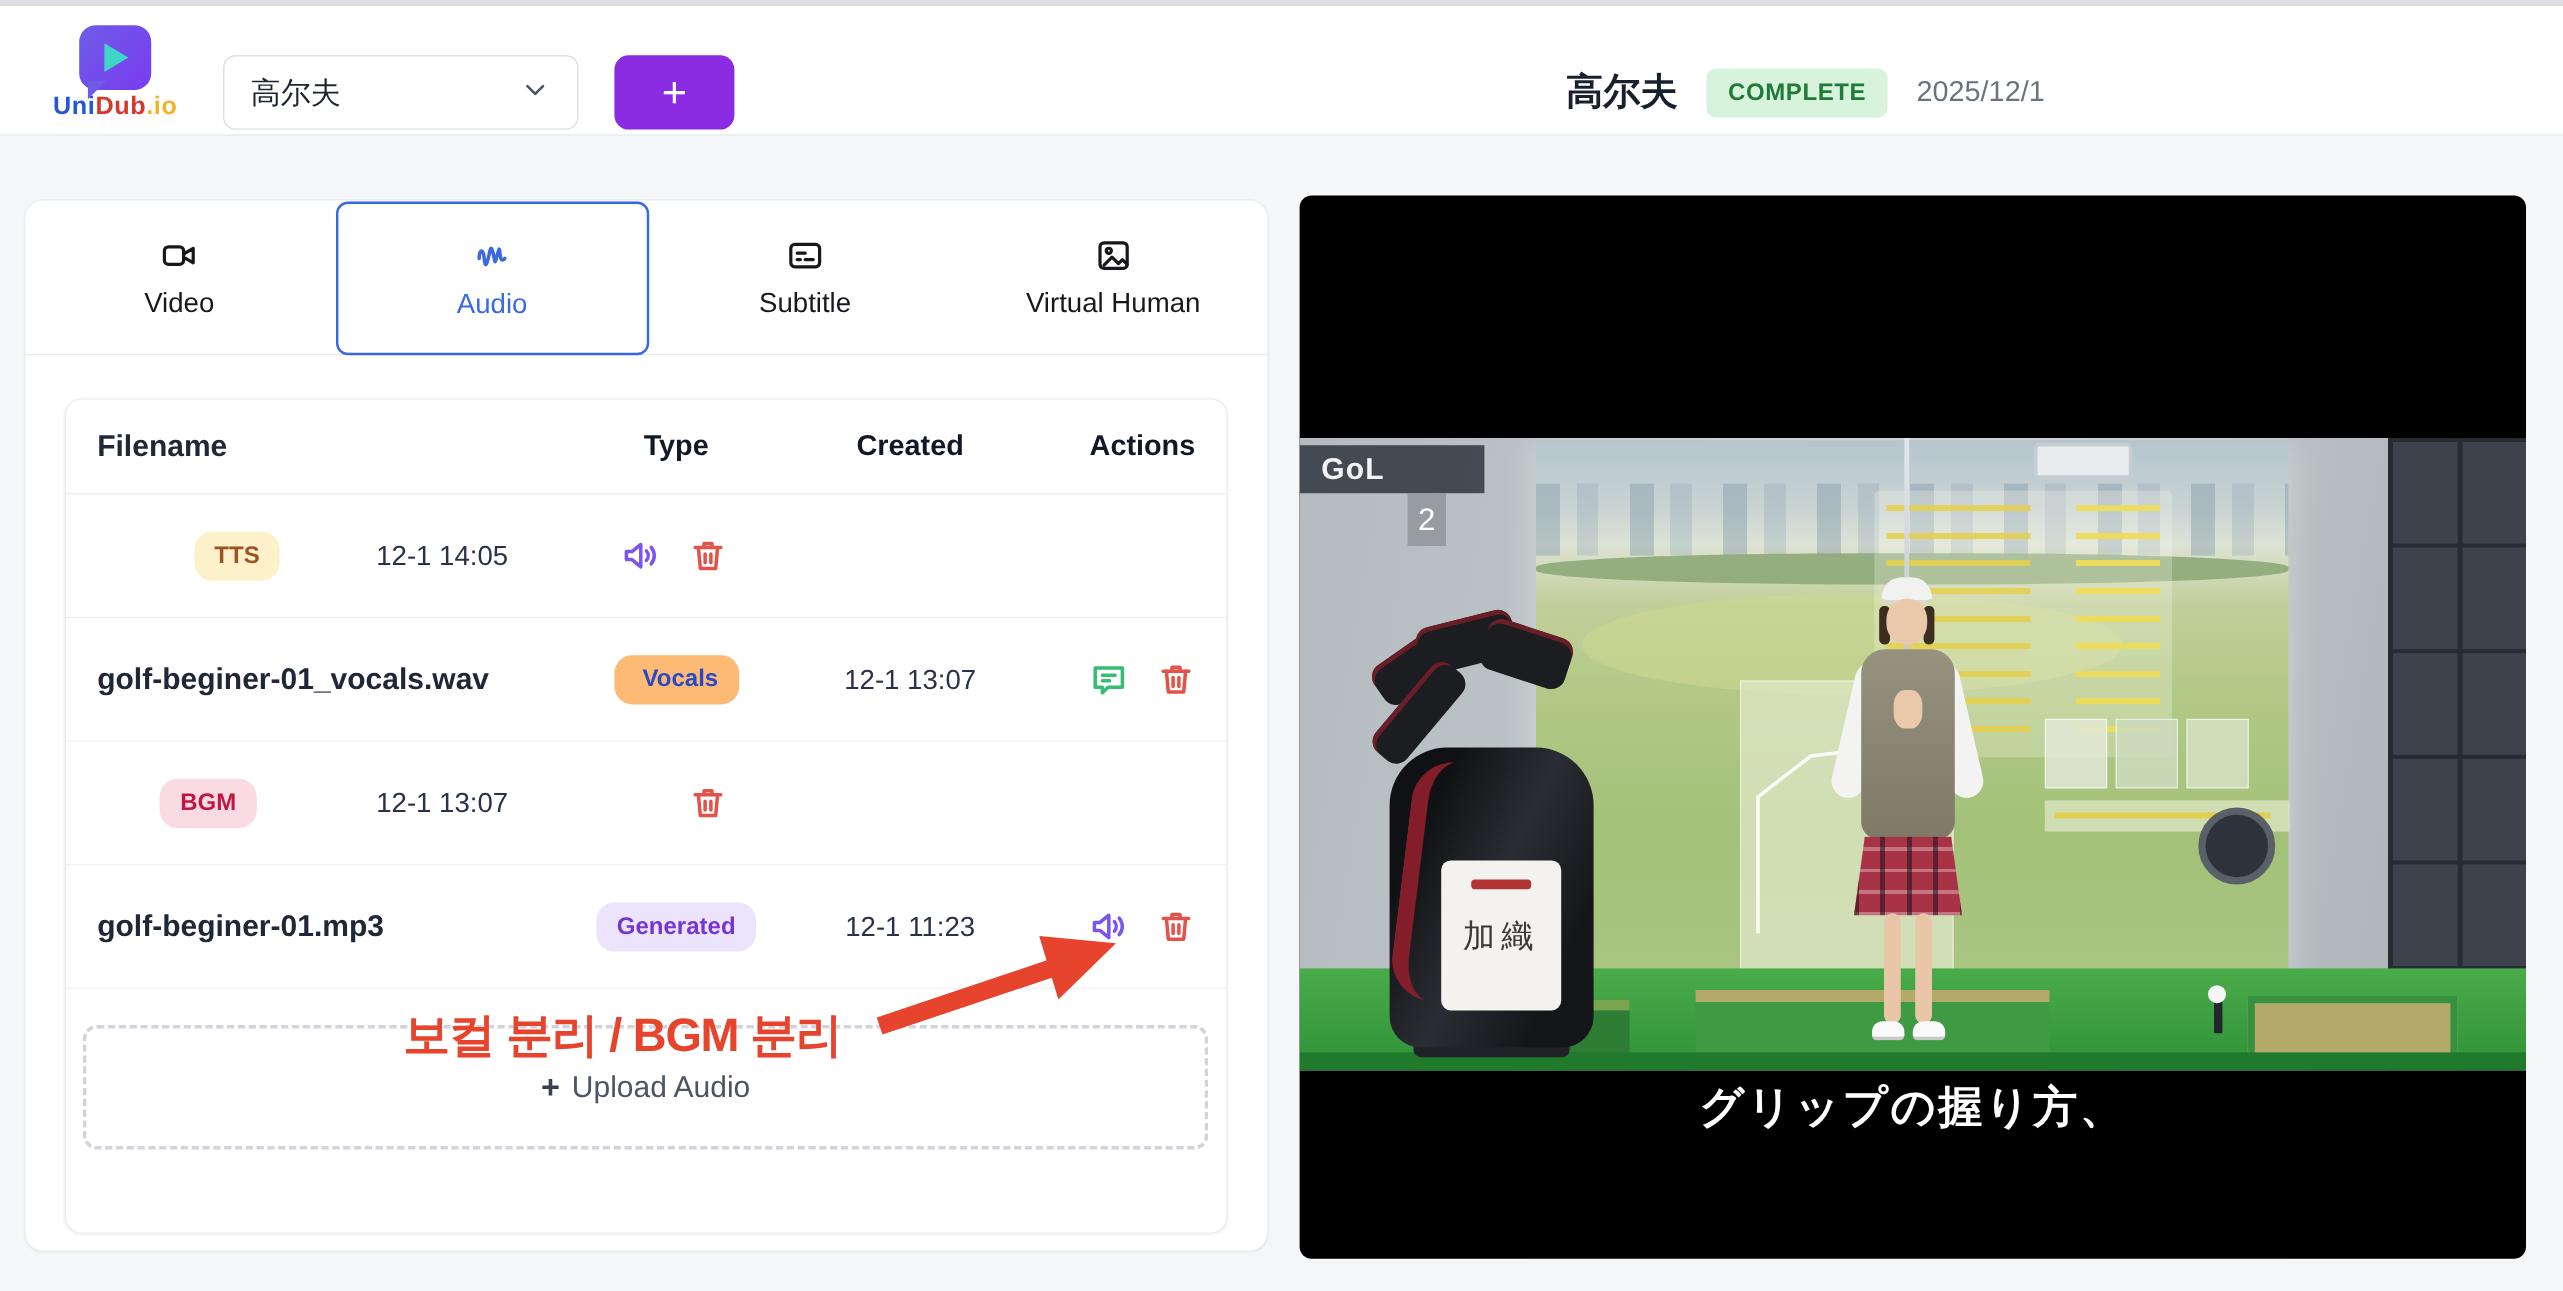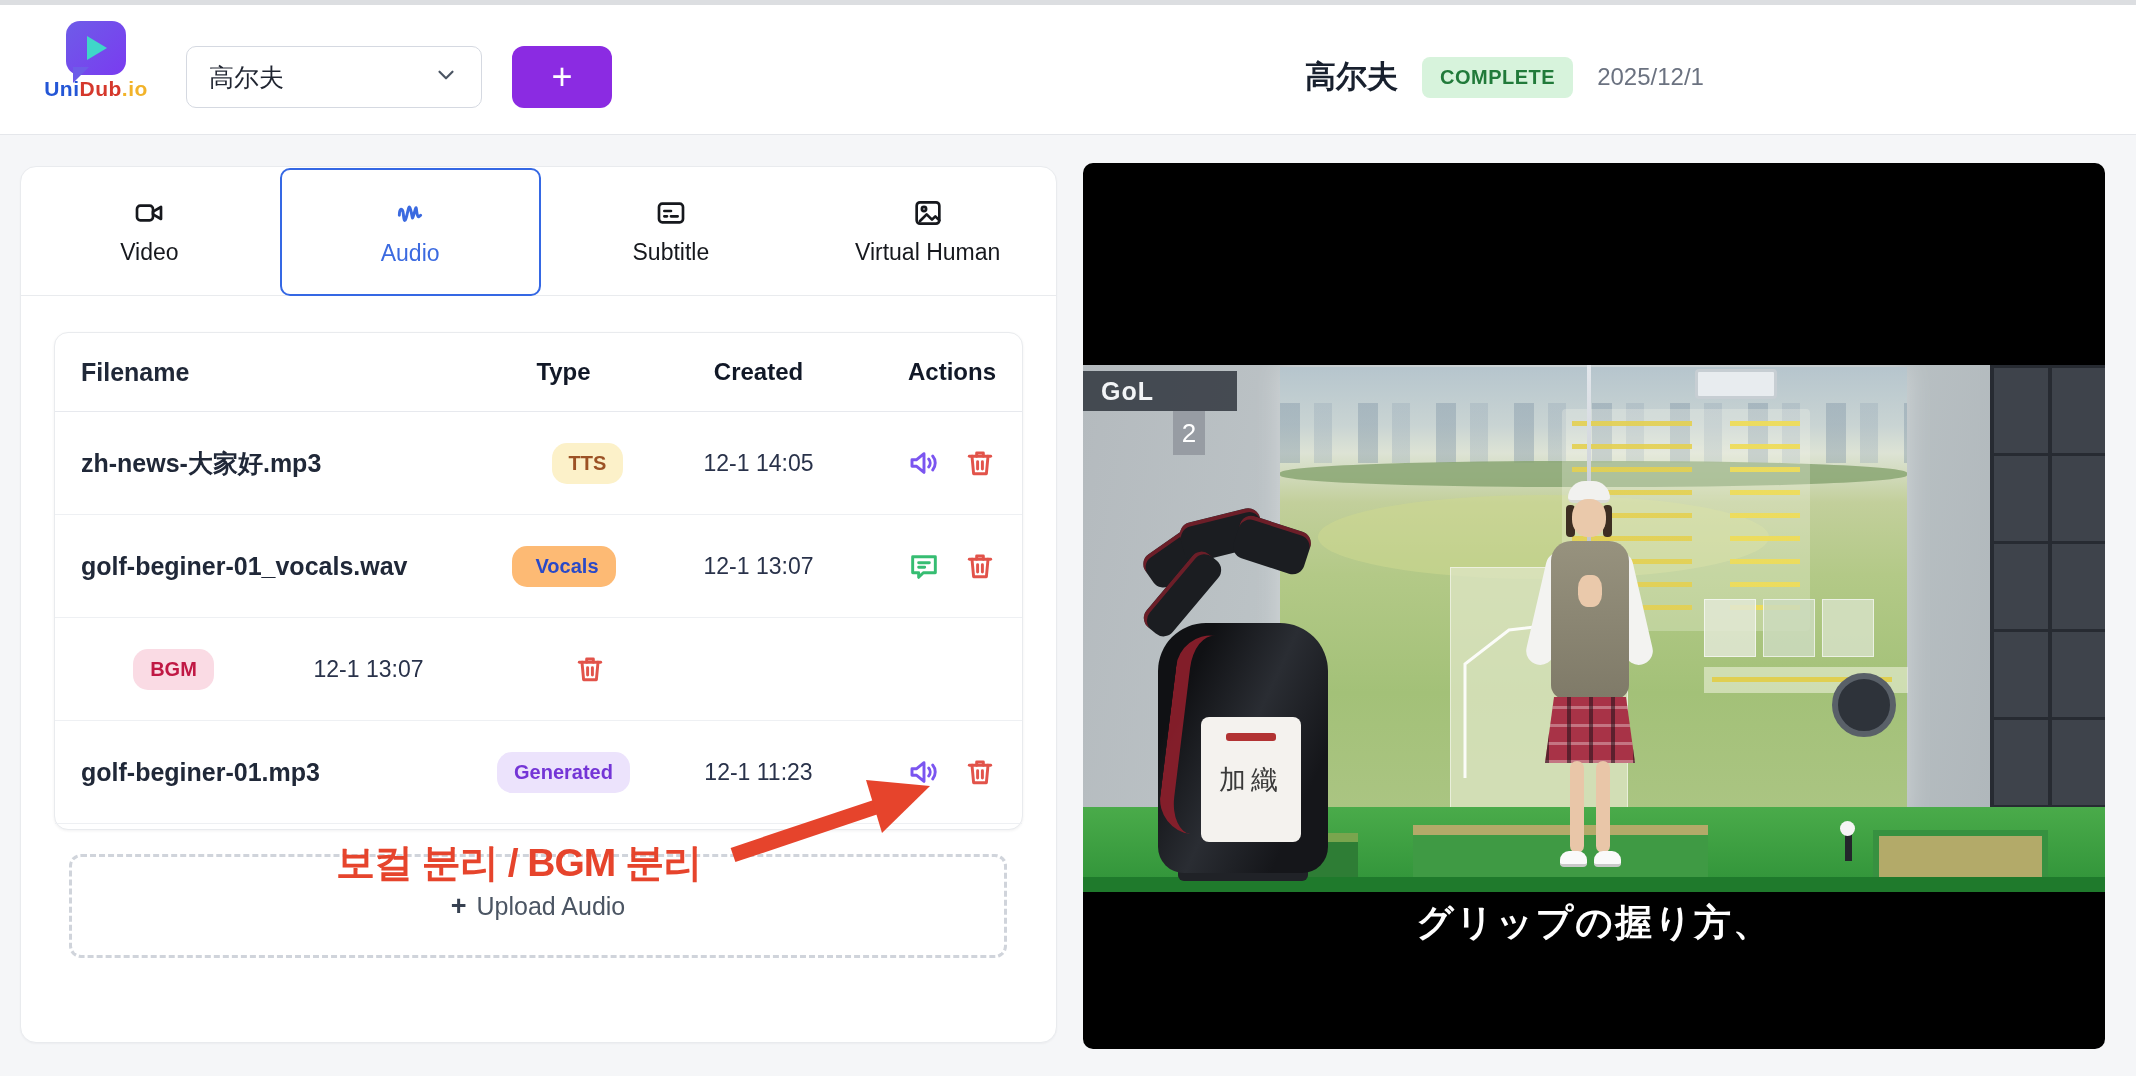--- a/index.html
+++ b/index.html
@@ -6,21 +6,21 @@
   html,body { background:#f5f6f8; }
   .app {
     position:relative; width:2136px; height:1076px; overflow:hidden;
     background:#f5f6f8; color:#1c2333;
     font-family:"Liberation Sans","DejaVu Sans",sans-serif;
   }
   .abs { position:absolute; }
 
   
   .topstrip { left:0; top:0; width:2136px; height:5px; background:#dcdee1; }
-  .header { left:0; top:5px; width:2136px; height:130px; background:#ffffff; border-bottom:1px solid #e5e7eb; }
+  .header { left:0; top:5px; width:2136px; height:108px; background:#ffffff; border-bottom:1px solid #e5e7eb; }
   .logo { left:36px; top:14px; width:120px; height:104px; text-align:center; }
   .logo-mark { position:relative; width:60px; height:54px; margin:2px auto 2px;
     background:linear-gradient(135deg,#6e5ce8,#7a3bf0); border-radius:14px; }
   .logo-mark:after { content:""; position:absolute; left:7px; bottom:-8px; width:16px; height:16px;
     background:#6e5ce8; clip-path:polygon(0 0,100% 0,0 100%); }
   .logo-play { position:absolute; left:21px; top:15px; width:0; height:0;
     border-left:20px solid #3fd6c9; border-top:12px solid transparent; border-bottom:12px solid transparent; }
   .logo-word { font-size:21px; font-weight:bold; letter-spacing:.5px; }
   .lw-uni { color:#2456d6; } .lw-dub { color:#d5382c; } .lw-io { color:#f2b32a; }
 
@@ -46,21 +46,21 @@
   .tabbar { position:absolute; left:0; top:0; width:100%; height:129px; display:flex;
     border-bottom:1px solid #e9ebee; }
   .tab { flex:1; display:flex; flex-direction:column; align-items:center; justify-content:center;
     gap:10px; color:#16181d; cursor:pointer; border-radius:10px; }
   .tab .tlabel { font-size:23px; }
   .tab svg { width:32px; height:32px; }
   .tab.active { background:#fff; border:2px solid #3568e4; color:#3b6ae0; margin:1px 2px 0 2px;
     height:128px; }
   .tab.active .tlabel { color:#3b6ae0; }
 
-  .card { position:absolute; left:33px; top:165px; width:969px; height:498px; background:#fff;
+  .card { position:absolute; left:33px; top:165px; width:969px; height:696px; background:#fff;
     border:1px solid #e9ebee; border-radius:14px; box-shadow:0 1px 3px rgba(16,24,40,.06); }
   .thead { display:flex; align-items:center; height:79px; padding:0 26px;
     border-bottom:1px solid #e7e9ee; font-size:24px; font-weight:bold; color:#111827; }
   .trow { display:flex; align-items:center; height:103px; padding:0 26px;
     border-bottom:1px solid #eef0f3; }
   .col-file { flex:1; font-size:25px; font-weight:600; color:#202838; }
   .col-type { width:185px; display:flex; justify-content:center; }
   .col-created { width:205px; text-align:center; font-size:23px; color:#29324a; }
   .thead .col-created, .thead .col-actions { font-size:24px; color:#111827; }
   .col-actions { width:135px; display:flex; justify-content:flex-end; gap:24px; align-items:center; }
@@ -233,21 +233,20 @@
 
     <div class="card">
       <div class="thead">
         <div class="col-file">Filename</div>
         <div class="col-type">Type</div>
         <div class="col-created">Created</div>
         <div class="col-actions">Actions</div>
       </div>
 
       <div class="trow">
-        <div class="col-file">zh-news-大家好.mp3</div>
         <div class="col-type">
             <span class="badge" style="background: rgb(252, 241, 201); color: rgb(156, 82, 37); margin-left: 48px;">TTS</span>
           </div>
         <div class="col-created">12-1 14:05</div>
         <div class="col-actions">
           <button class="icon-btn ic-speaker">
             <svg viewBox="0 0 24 24" fill="none" stroke="currentColor" stroke-width="2.2" stroke-linecap="round" stroke-linejoin="round">
                 <path d="M3 9.5v5h3.5L12 19V5L6.5 9.5H3z"></path>
                 <path d="M15.5 9a4.5 4.5 0 010 6"></path>
                 <path d="M18.5 6.8a8 8 0 010 10.4"></path>

